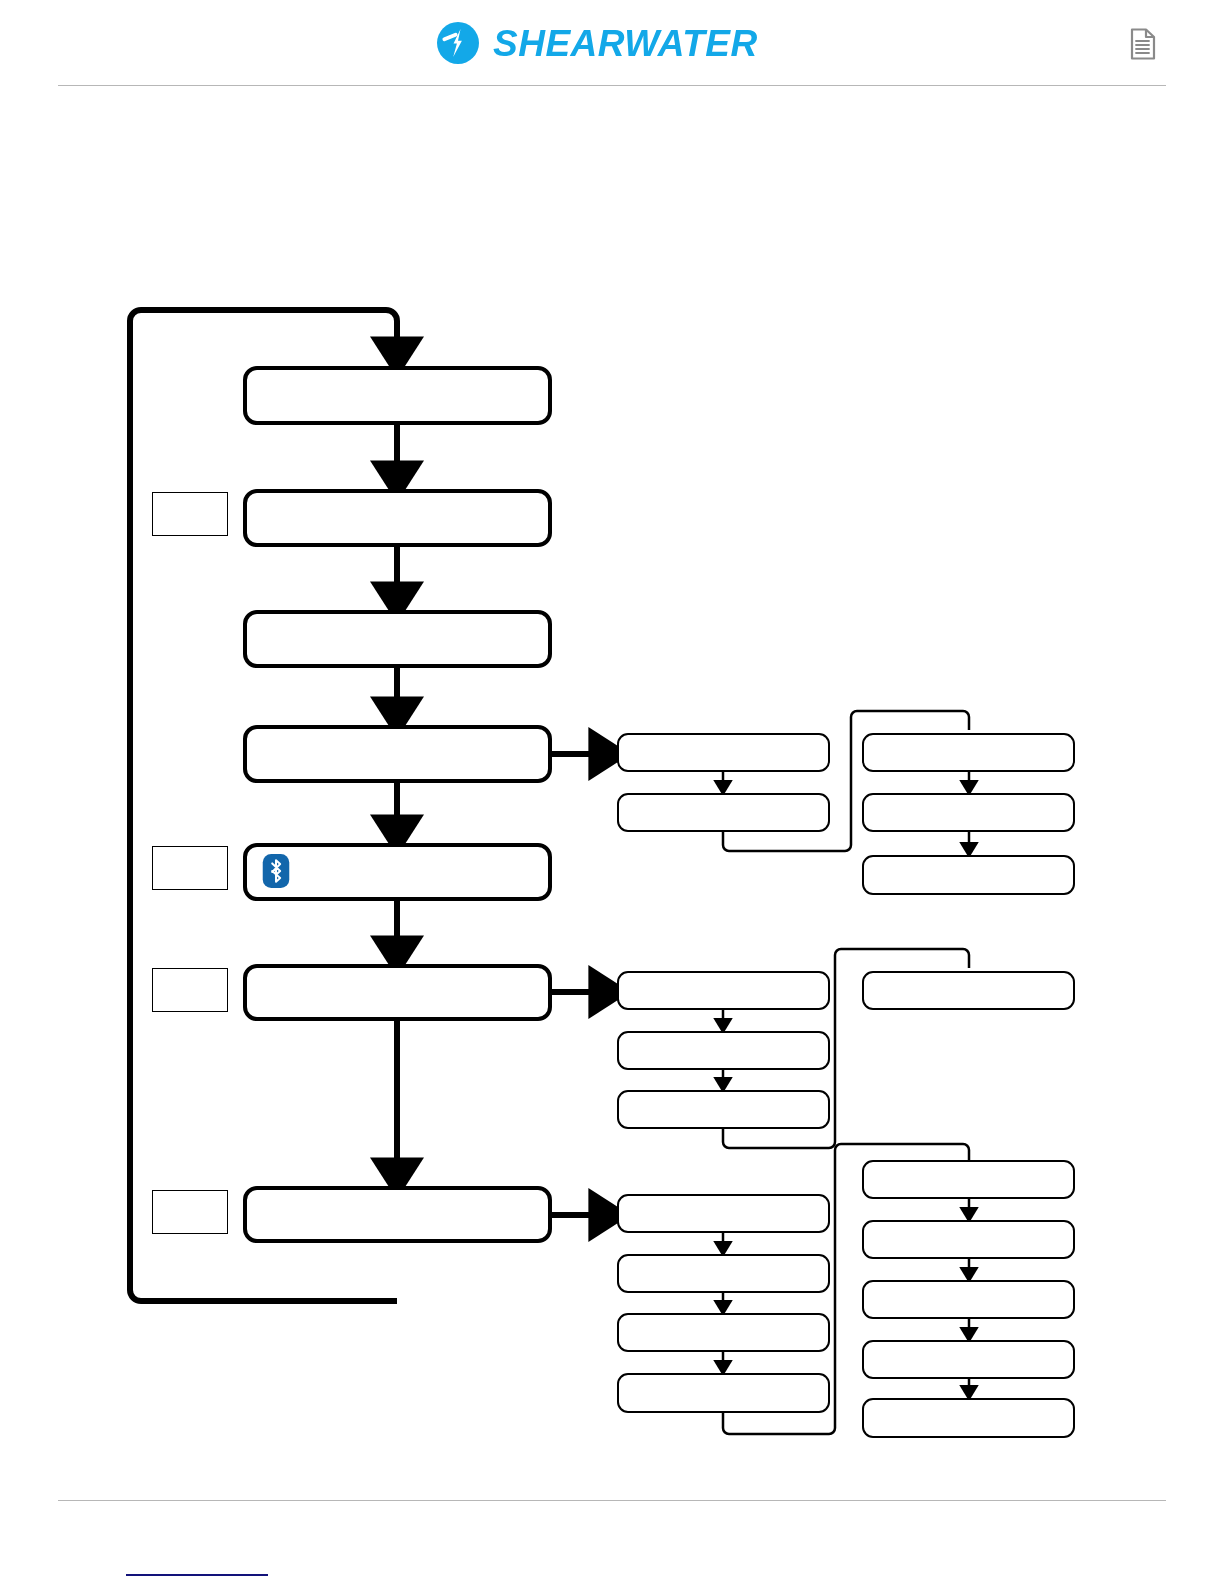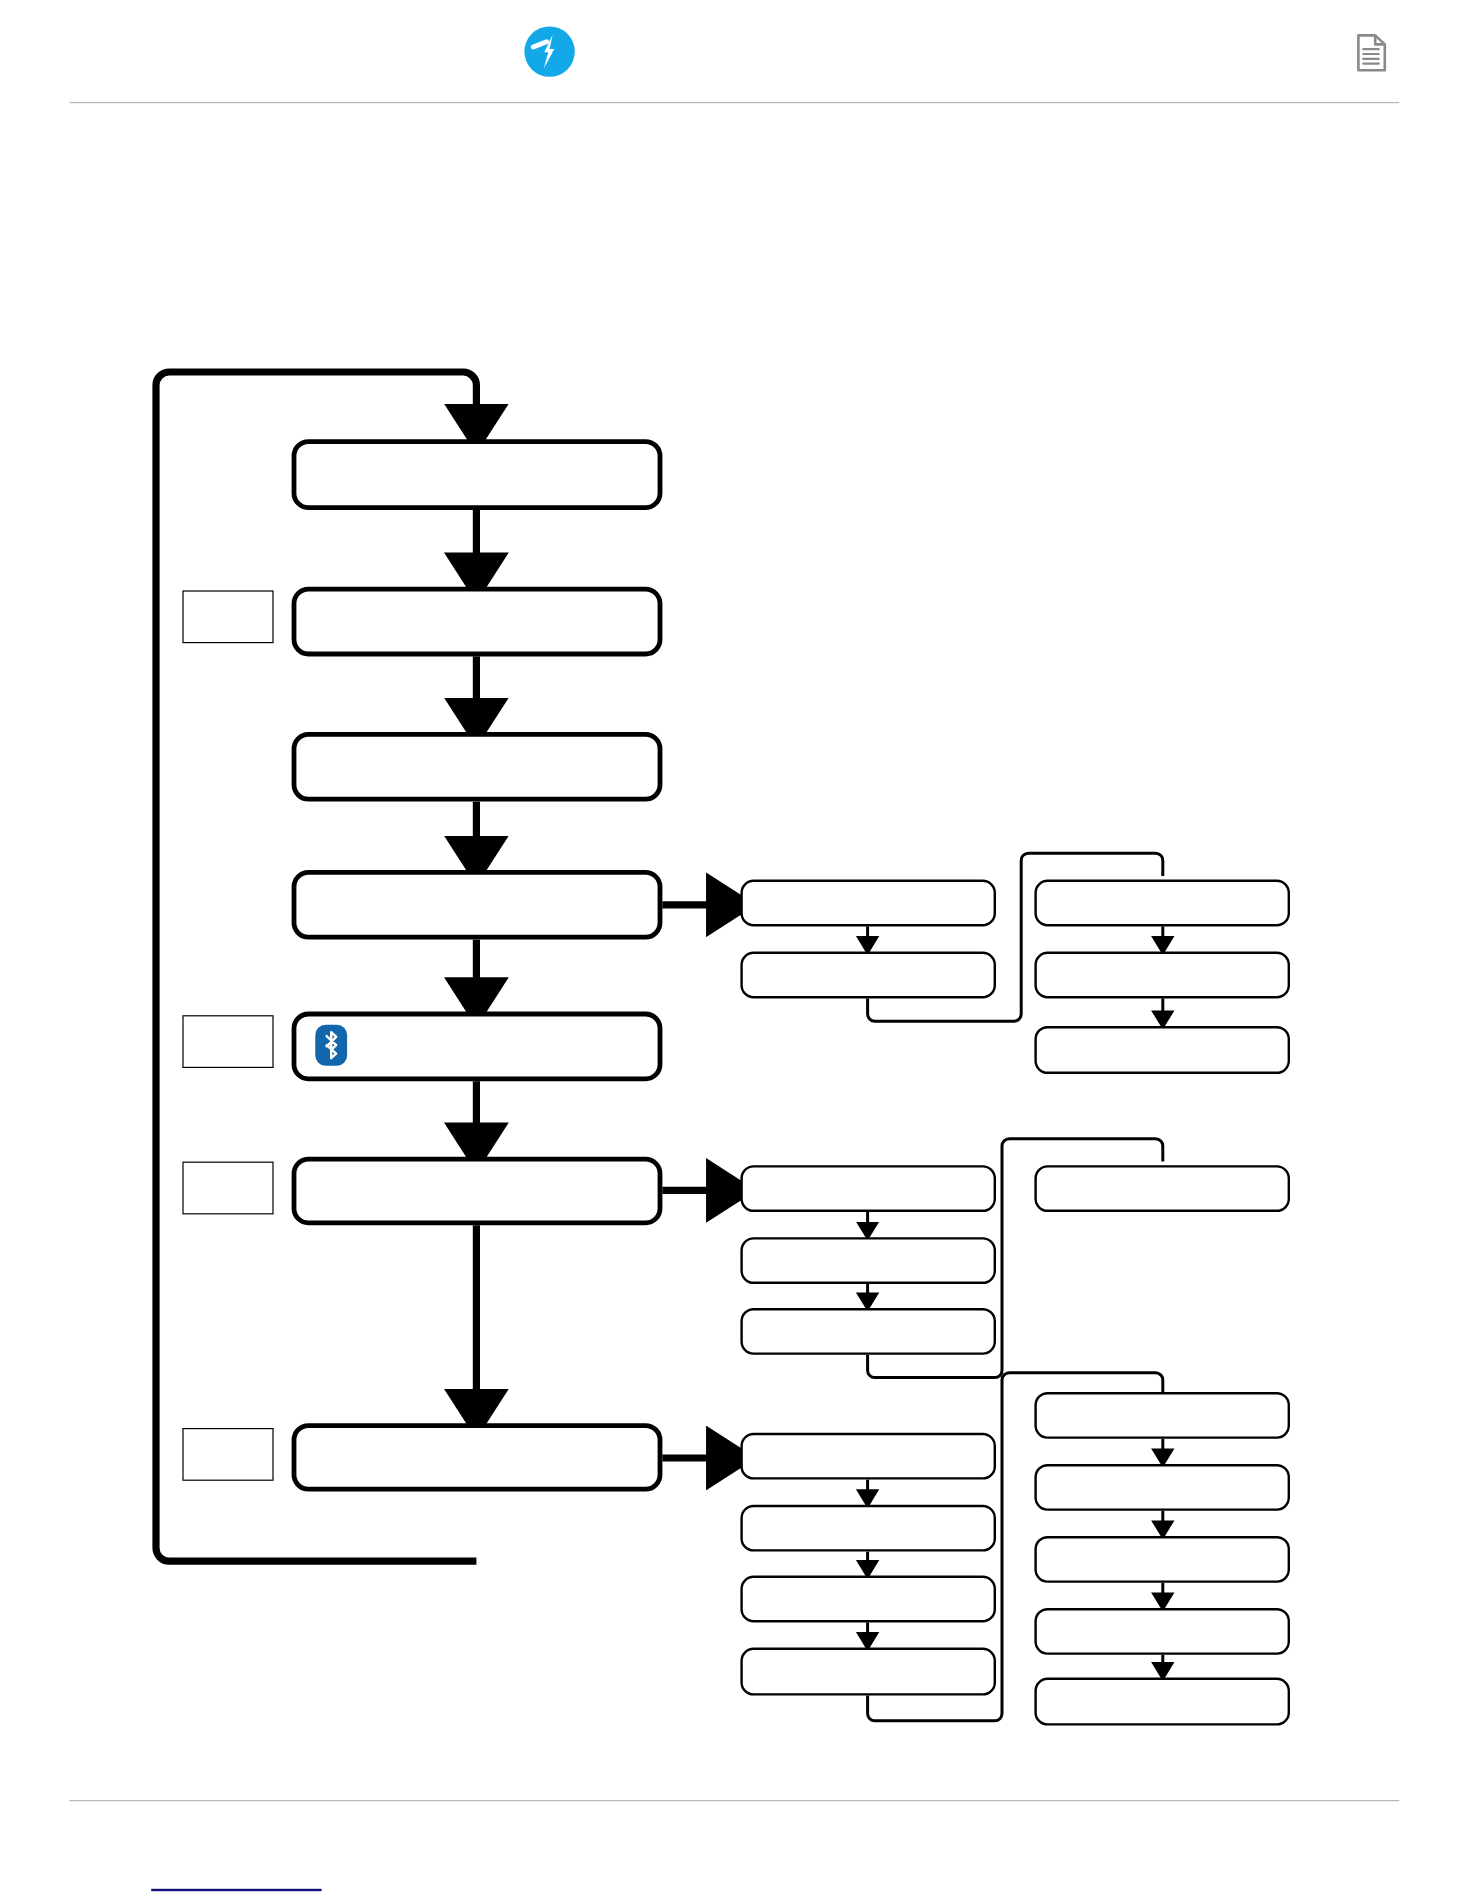--- a/index.html
+++ b/index.html
@@ -145,20 +145,21 @@
     flex: none;
     margin-right: 8px;
   }
 </style>
 </head>
 <body>
 
 <div class="page-header">
   <div class="brand">
     <div class="brand-mark"></div>
+    <div class="brand-name">SHEARWATER</div>
   </div>
 
   <div class="doc-icon">
     <svg width="26" height="32" viewBox="0 0 26 32" fill="none">
       <path d="M2 1.5 H16 L24 9 V30.5 H2 Z" stroke="#8a8a8a" stroke-width="2.2" fill="#ffffff" stroke-linejoin="round"></path>
       <path d="M16 1.5 V9 H24" stroke="#8a8a8a" stroke-width="2.2" fill="none" stroke-linejoin="round"></path>
       <g stroke="#8a8a8a" stroke-width="1.8" stroke-linecap="round">
         <line x1="6" y1="13" x2="19" y2="13"></line>
         <line x1="6" y1="17" x2="19" y2="17"></line>
         <line x1="6" y1="21" x2="19" y2="21"></line>

